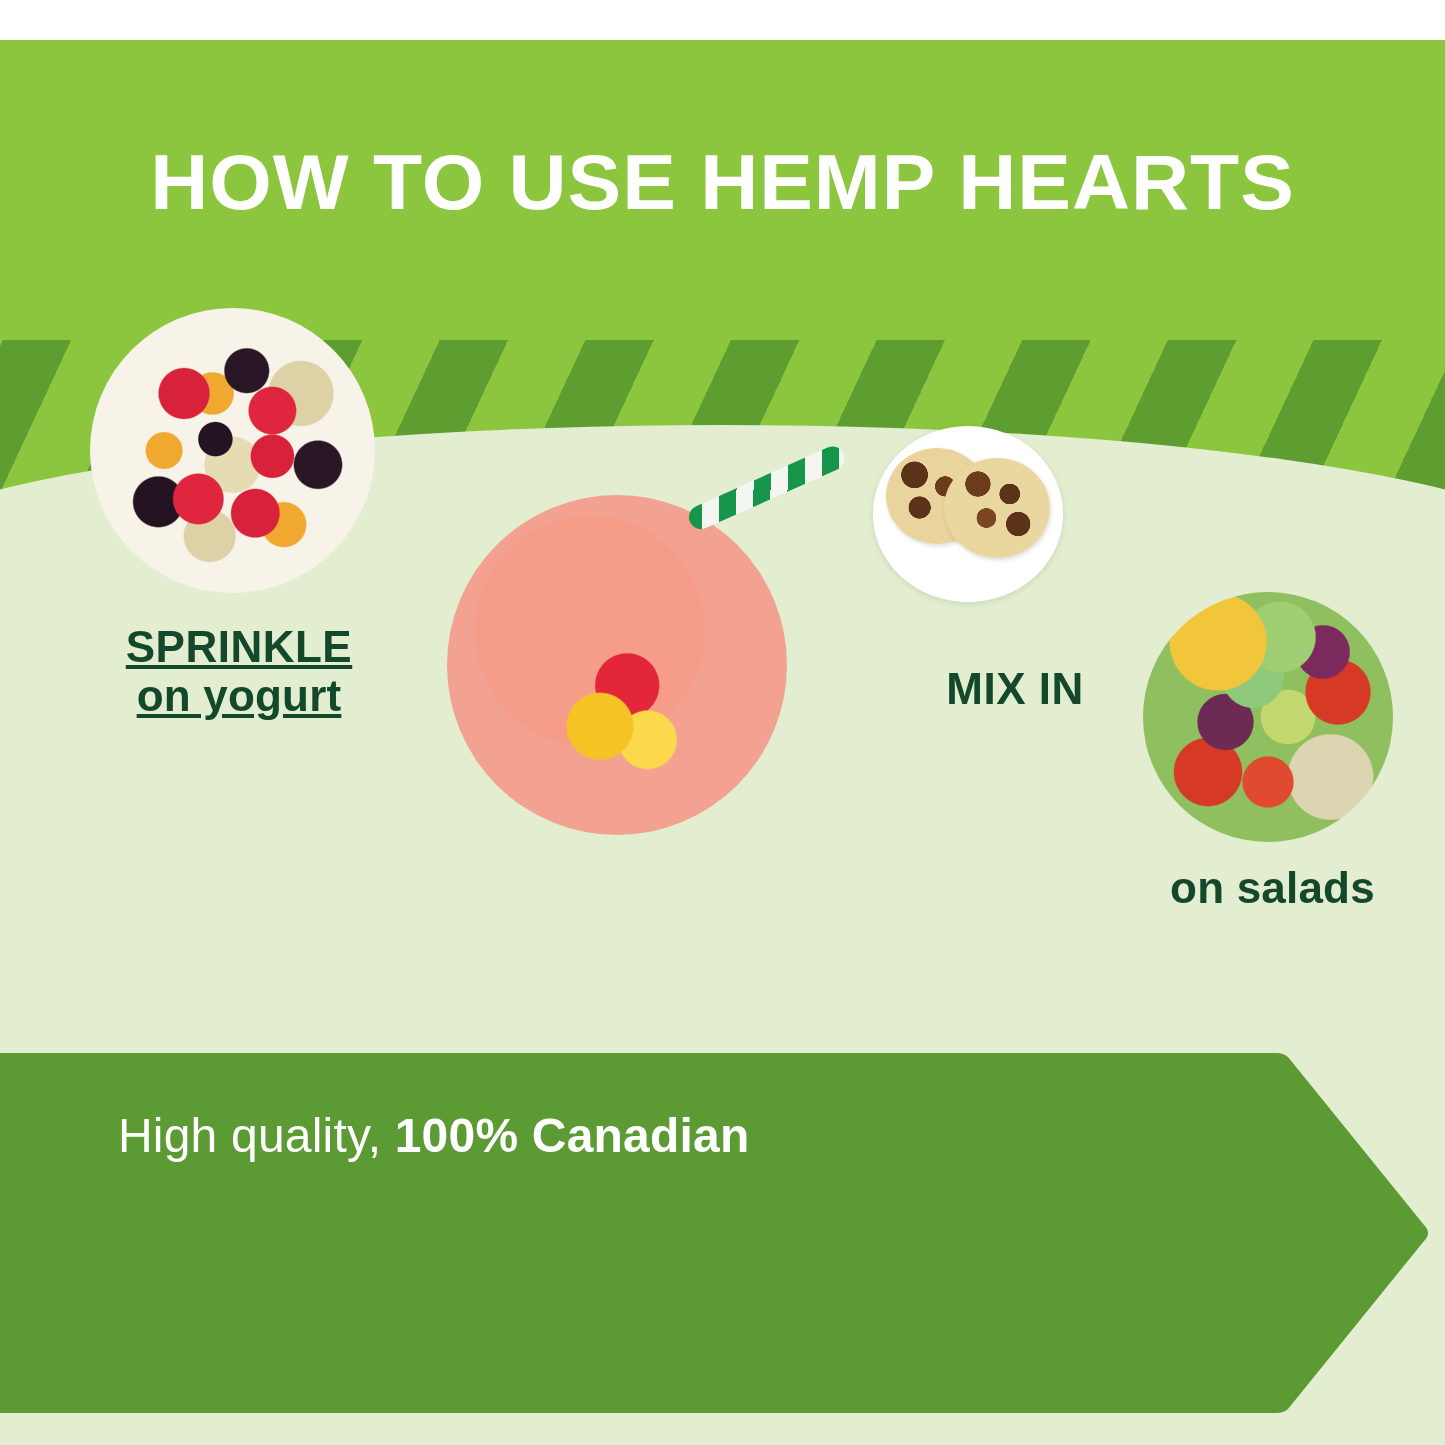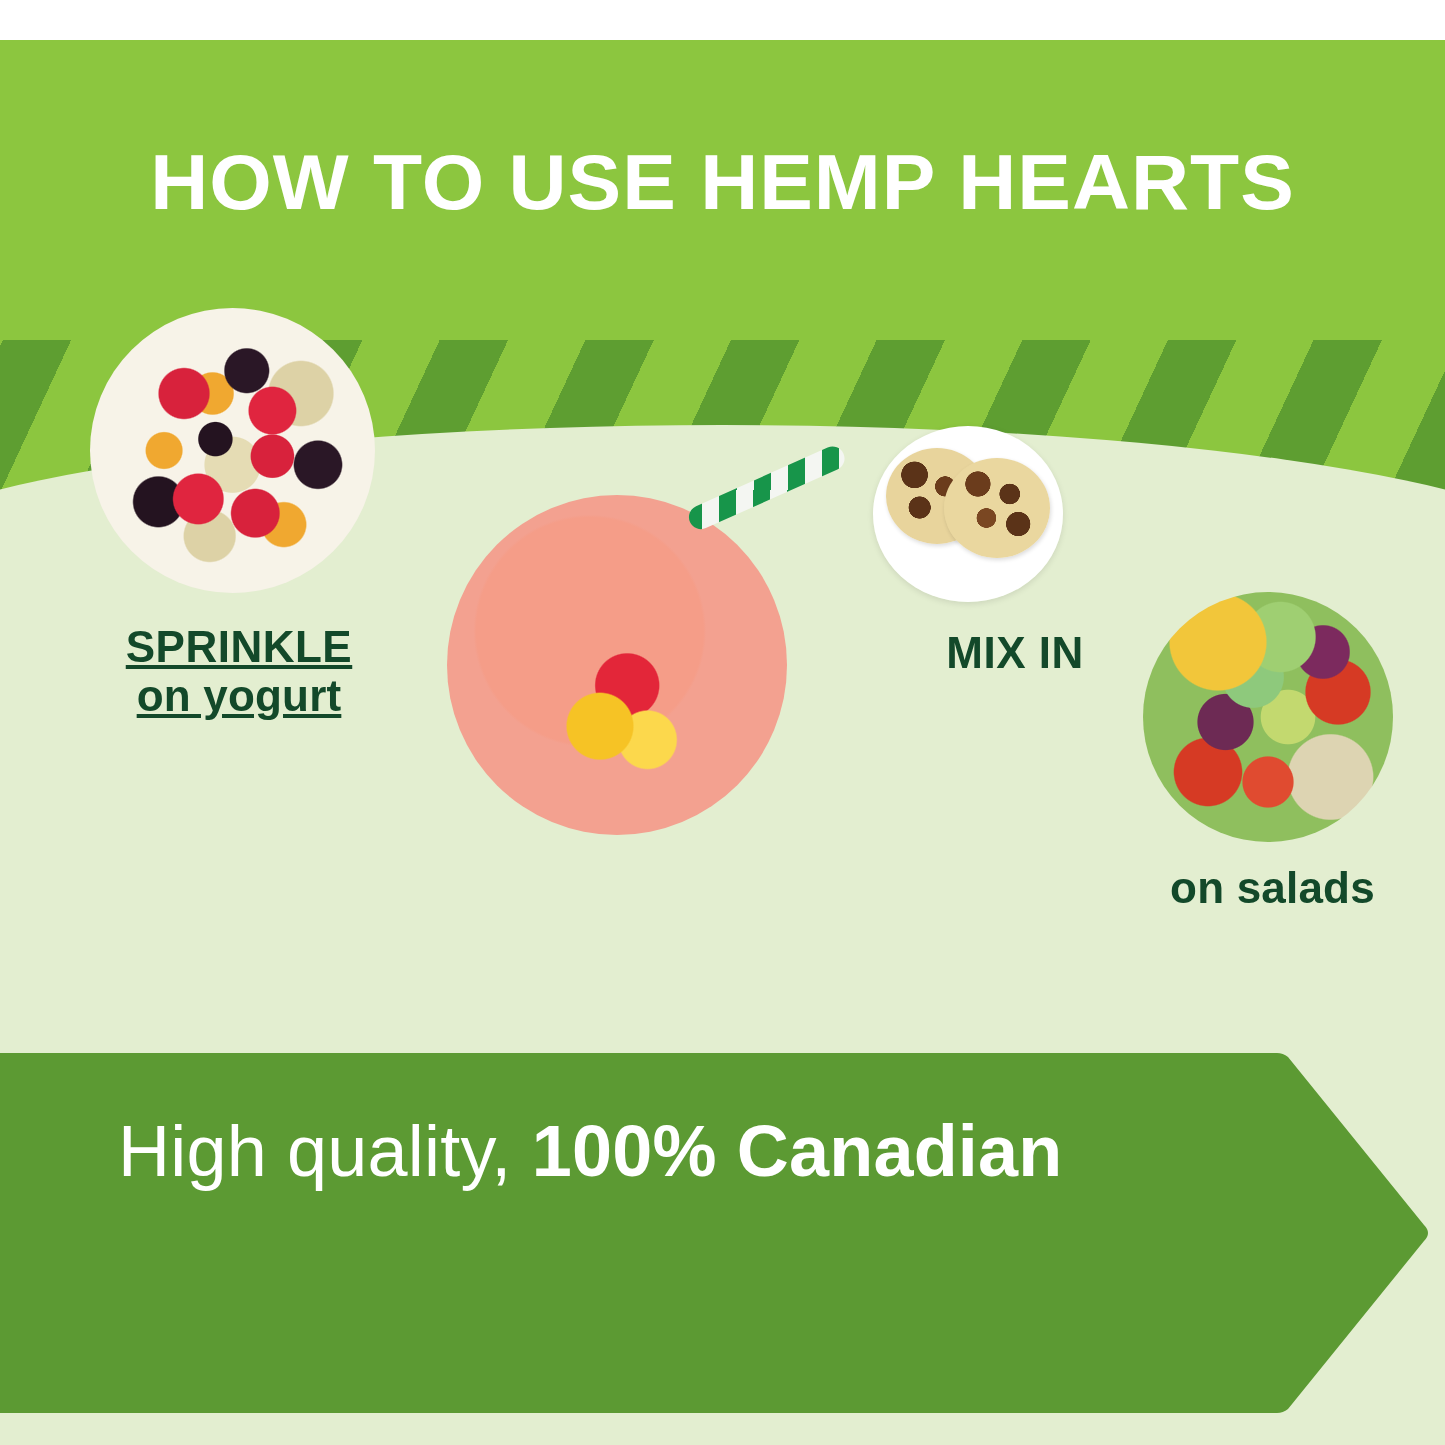--- a/index.html
+++ b/index.html
@@ -184,40 +184,40 @@
     font-weight: bold;
     text-align: center;
     line-height: 1.12;
     white-space: nowrap;
   }
   .step-label .l1 { display: block; font-size: 44px; letter-spacing: .5px; }
   .step-label .l2 { display: block; font-size: 44px; letter-spacing: .2px; }
 
   #label-sprinkle { left: 44px;   top: 582px; width: 390px; text-decoration: underline; }
   #label-blend    { left: 420px;  top: 843px; width: 390px; }
-  #label-mix      { left: 850px;  top: 588px; width: 330px; }
+  #label-mix      { left: 850px;  top: 624px; width: 330px; }
   #label-shake    { left: 1105px; top: 823px; width: 335px; }
 
   
   .banner {
     position: absolute;
     left: 0;
     top: 1013px;
     width: 1445px;
     height: 360px;
   }
   .banner svg { display: block; }
   .banner-text {
     position: absolute;
     left: 118px;
     top: 52px;
     width: 1090px;
     color: #ffffff;
     font-family: "Liberation Sans Narrow", "Liberation Sans", sans-serif;
-    font-size: 72px;
+    font-size: 48px;
     line-height: 1.30;
     letter-spacing: .2px;
   }
   .banner-text b { font-weight: bold; }
 </style>
 </head>
 <body>
 
 <div id="canvas">
 

